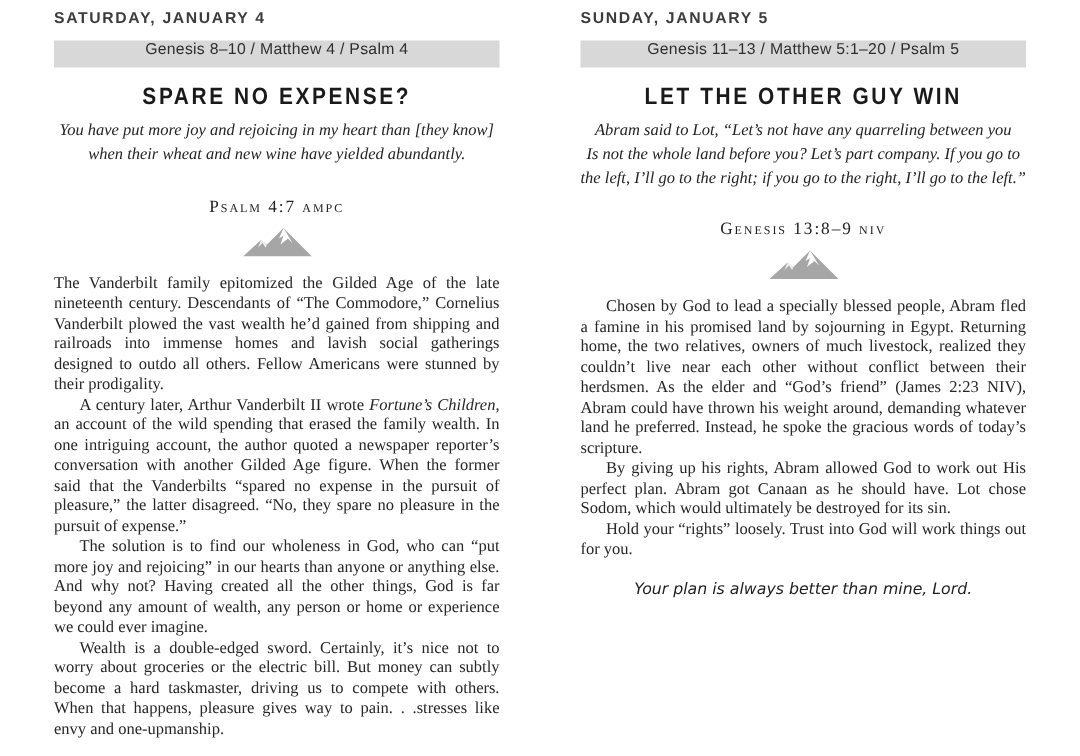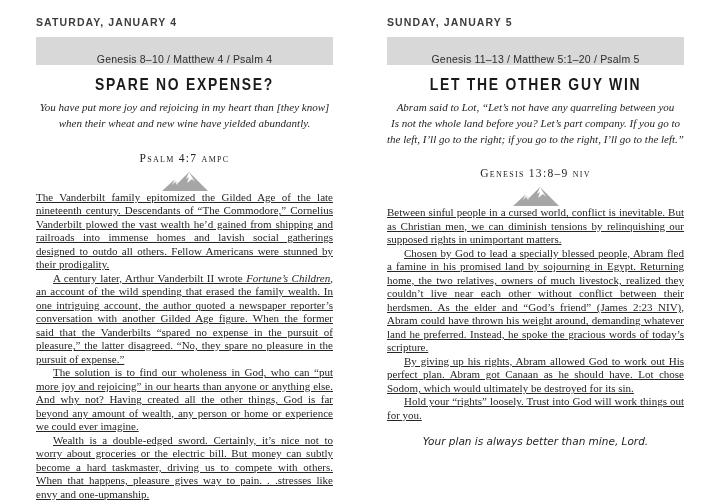--- a/index.html
+++ b/index.html
@@ -5,30 +5,30 @@
   html, body { margin:0; padding:0; background:#ffffff; }
   .spread {
     position:relative; width:720px; height:504px; background:#ffffff;
     font-family:"Liberation Serif", serif; color:#2b2b2b; overflow:hidden;
   }
   .page { position:absolute; top:0; width:297px; }
   .page-left  { left:36px; }
   .page-right { left:387px; }
 
   .date-row {
-    margin-top:16px;
+    margin-top:6px;
     font-family:"Liberation Sans", sans-serif;
     font-size:10.5px; font-weight:700; letter-spacing:1.1px;
     color:#3c3c3c; white-space:nowrap;
   }
   .page-right .date-row { text-align:left; }
 
   .readings-bar {
-    margin-top:9px; height:28px; background:#d8d8d8;
-    display:flex; align-items:flex-end; justify-content:center;
+    margin-top:9px; height:18px; background:#d8d8d8;
+    display:flex; align-items:flex-start; justify-content:center;
     font-family:"Liberation Sans", sans-serif;
     font-size:10.5px; color:#2e2e2e; letter-spacing:0.2px;
   }
 
   .devotion-title {
     margin:12px 0 0; text-align:center;
     font-family:"Liberation Sans", sans-serif;
     font-size:14.5px; font-weight:800; letter-spacing:1.8px;
     color:#1a1a1a; transform:scale(0.96,1.08); transform-origin:center;
     white-space:nowrap;
@@ -39,21 +39,21 @@
     font-style:italic; font-size:11px; line-height:15.8px; color:#242424;
   }
   .reference {
     margin-top:20px; text-align:center;
     font-variant:small-caps; letter-spacing:1.3px;
     font-size:11.5px; color:#222222;
   }
 
   .mountain { margin-top:7px; text-align:center; line-height:0; }
 
-  .body-text { margin-top:0; font-size:11px; line-height:13.5px; text-align:justify; color:#262626;text-decoration:underline; }
+  .body-text { margin-top:12px; font-size:11px; line-height:13.5px; text-align:justify; color:#262626; }
   .body-text p { margin:0; text-indent:17px; }
   .body-text p.no-indent { text-indent:0; }
 
   .prayer {
     margin-top:12px; text-align:center;
     font-family:"DejaVu Sans", sans-serif; font-style:italic;
     font-size:10.5px; line-height:15px; color:#1e1e1e;
   }
 </style>
 </head>
@@ -117,21 +117,20 @@
 
     <div class="mountain">
       <svg width="46" height="20" viewBox="0 0 46 20" aria-hidden="true">
         <path d="M0 20 L12 9 L16 12 L27 1 L46 20 Z" fill="#a6a6a6"></path>
         <path d="M27 1 L24 8 L27 6 L25 12 L30 8 L33 11 Z" fill="#ffffff"></path>
         <path d="M12 9 L10 14 L13 11 L15 14 L16 12 Z" fill="#ffffff" opacity="0.8"></path>
       </svg>
     </div>
 
     <div class="body-text">
-      <p class="no-indent">Between sinful people in a cursed world, conflict is inevitable. But as Christian men, we can diminish tensions by relinquishing our supposed rights in unimportant matters.</p>
       <p>Chosen by God to lead a specially blessed people, Abram fled a famine in his promised land by sojourning in Egypt. Returning home, the two relatives, owners of much livestock, realized they couldn’t live near each other without conflict between their herdsmen. As the elder and “God’s friend” (James 2:23 NIV), Abram could have thrown his weight around, demanding whatever land he preferred. Instead, he spoke the gracious words of today’s scripture.</p>
       <p>By giving up his rights, Abram allowed God to work out His perfect plan. Abram got Canaan as he should have. Lot chose Sodom, which would ultimately be destroyed for its sin.</p>
       <p>Hold your “rights” loosely. Trust into God will work things out for you.</p>
     </div>
 
     <div class="prayer">
       <div>Your plan is always better than mine, Lord.</div>
 
     </div>
   </section>

